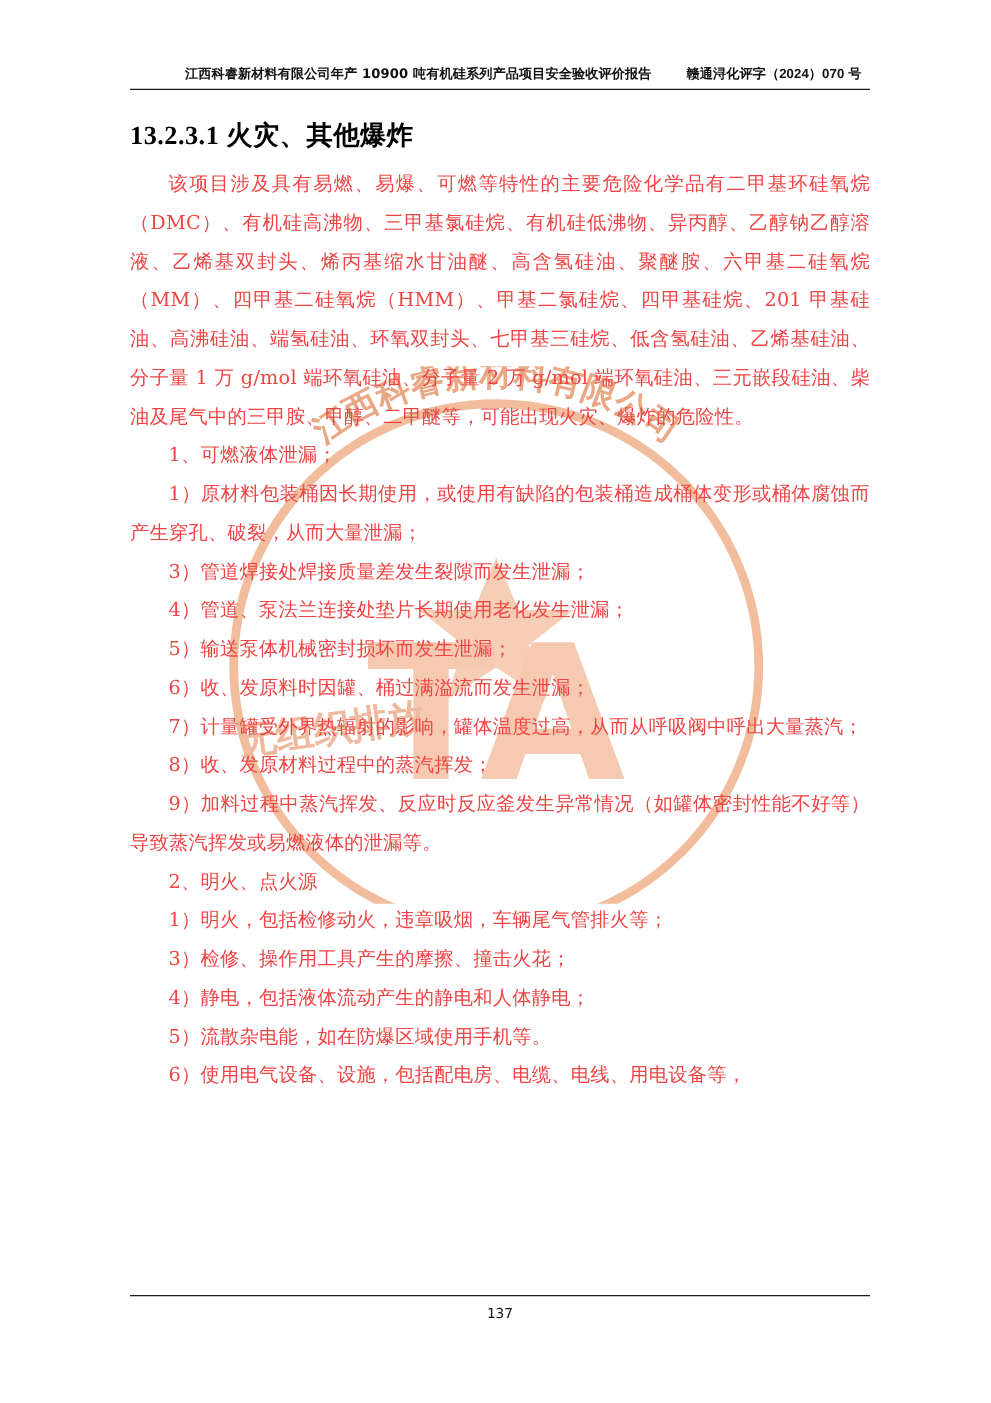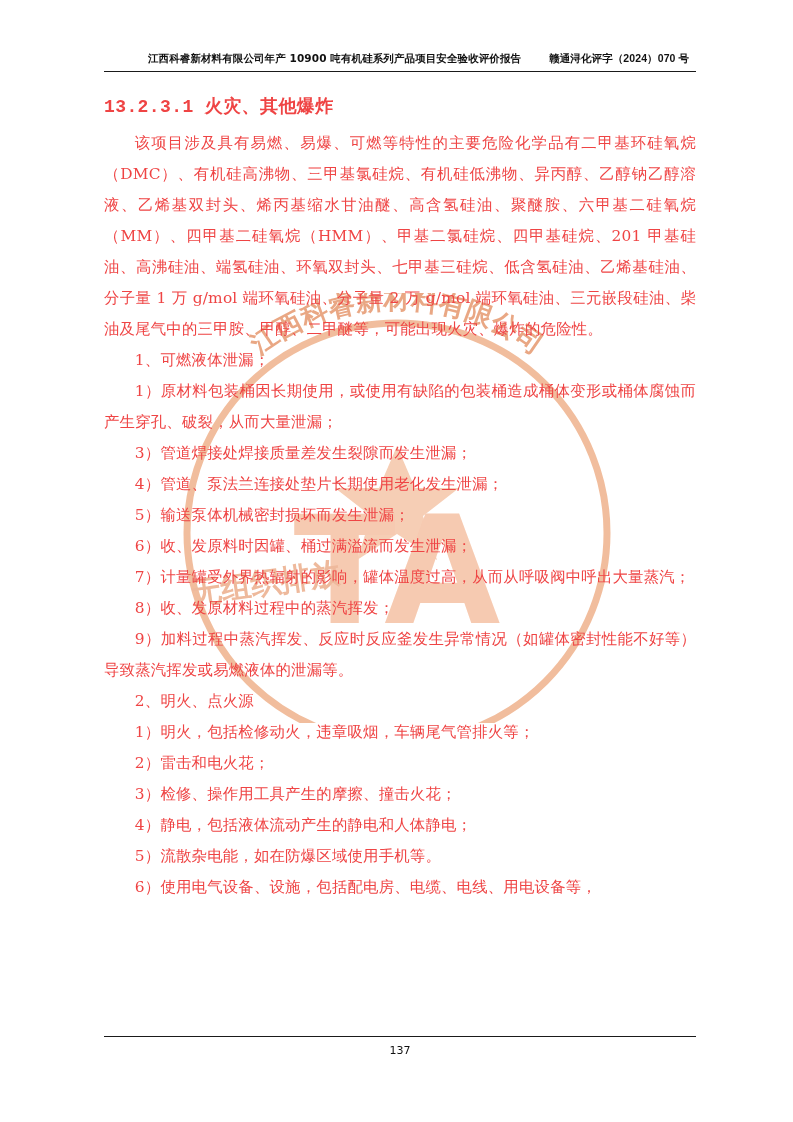--- a/index.html
+++ b/index.html
@@ -53,24 +53,24 @@
     font-weight: bold;
     margin-left: 28px;
   }
   .header-rule {
     margin-top: 5px;
     border-top: 1px solid #1a1a1a;
     width: 592px;
   }
   .section-title {
     margin-top: 22px;
-    font-size: 18px;
+    font-size: 21px;
     font-weight: bold;
-    color: #ef4444;
-    font-family: Liberation Mono, monospace;
+    color: #000000;
+    font-family: Liberation Serif, serif;
     letter-spacing: 0.4px;
   }
   .body-text {
     margin-top: 10px;
     font-size: 15.4px;
     line-height: 31px;
     color: #111;
     text-align: justify;
     text-justify: inter-ideograph;
     letter-spacing: 0.2px;
@@ -174,21 +174,20 @@
         <p class="para indent2">1）原材料包装桶因长期使用，或使用有缺陷的包装桶造成桶体变形或桶体腐蚀而产生穿孔、破裂，从而大量泄漏；</p>
         <p class="para indent2">3）管道焊接处焊接质量差发生裂隙而发生泄漏；</p>
         <p class="para indent2">4）管道、泵法兰连接处垫片长期使用老化发生泄漏；</p>
         <p class="para indent2">5）输送泵体机械密封损坏而发生泄漏；</p>
         <p class="para indent2">6）收、发原料时因罐、桶过满溢流而发生泄漏；</p>
         <p class="para indent2">7）计量罐受外界热辐射的影响，罐体温度过高，从而从呼吸阀中呼出大量蒸汽；</p>
         <p class="para indent2">8）收、发原材料过程中的蒸汽挥发；</p>
         <p class="para indent2">9）加料过程中蒸汽挥发、反应时反应釜发生异常情况（如罐体密封性能不好等）导致蒸汽挥发或易燃液体的泄漏等。</p>
         <p class="para indent2">2、明火、点火源</p>
         <p class="para indent2">1）明火，包括检修动火，违章吸烟，车辆尾气管排火等；</p>
-        <p class="para indent2">2）雷击和电火花；</p>
         <p class="para indent2">3）检修、操作用工具产生的摩擦、撞击火花；</p>
         <p class="para indent2">4）静电，包括液体流动产生的静电和人体静电；</p>
         <p class="para indent2">5）流散杂电能，如在防爆区域使用手机等。</p>
         <p class="para indent2">6）使用电气设备、设施，包括配电房、电缆、电线、用电设备等，</p>
         <p class="para indent2"></p>
       </div>
     </div>
 
     <div class="footer-rule"></div>
     <div class="page-number">137</div>

